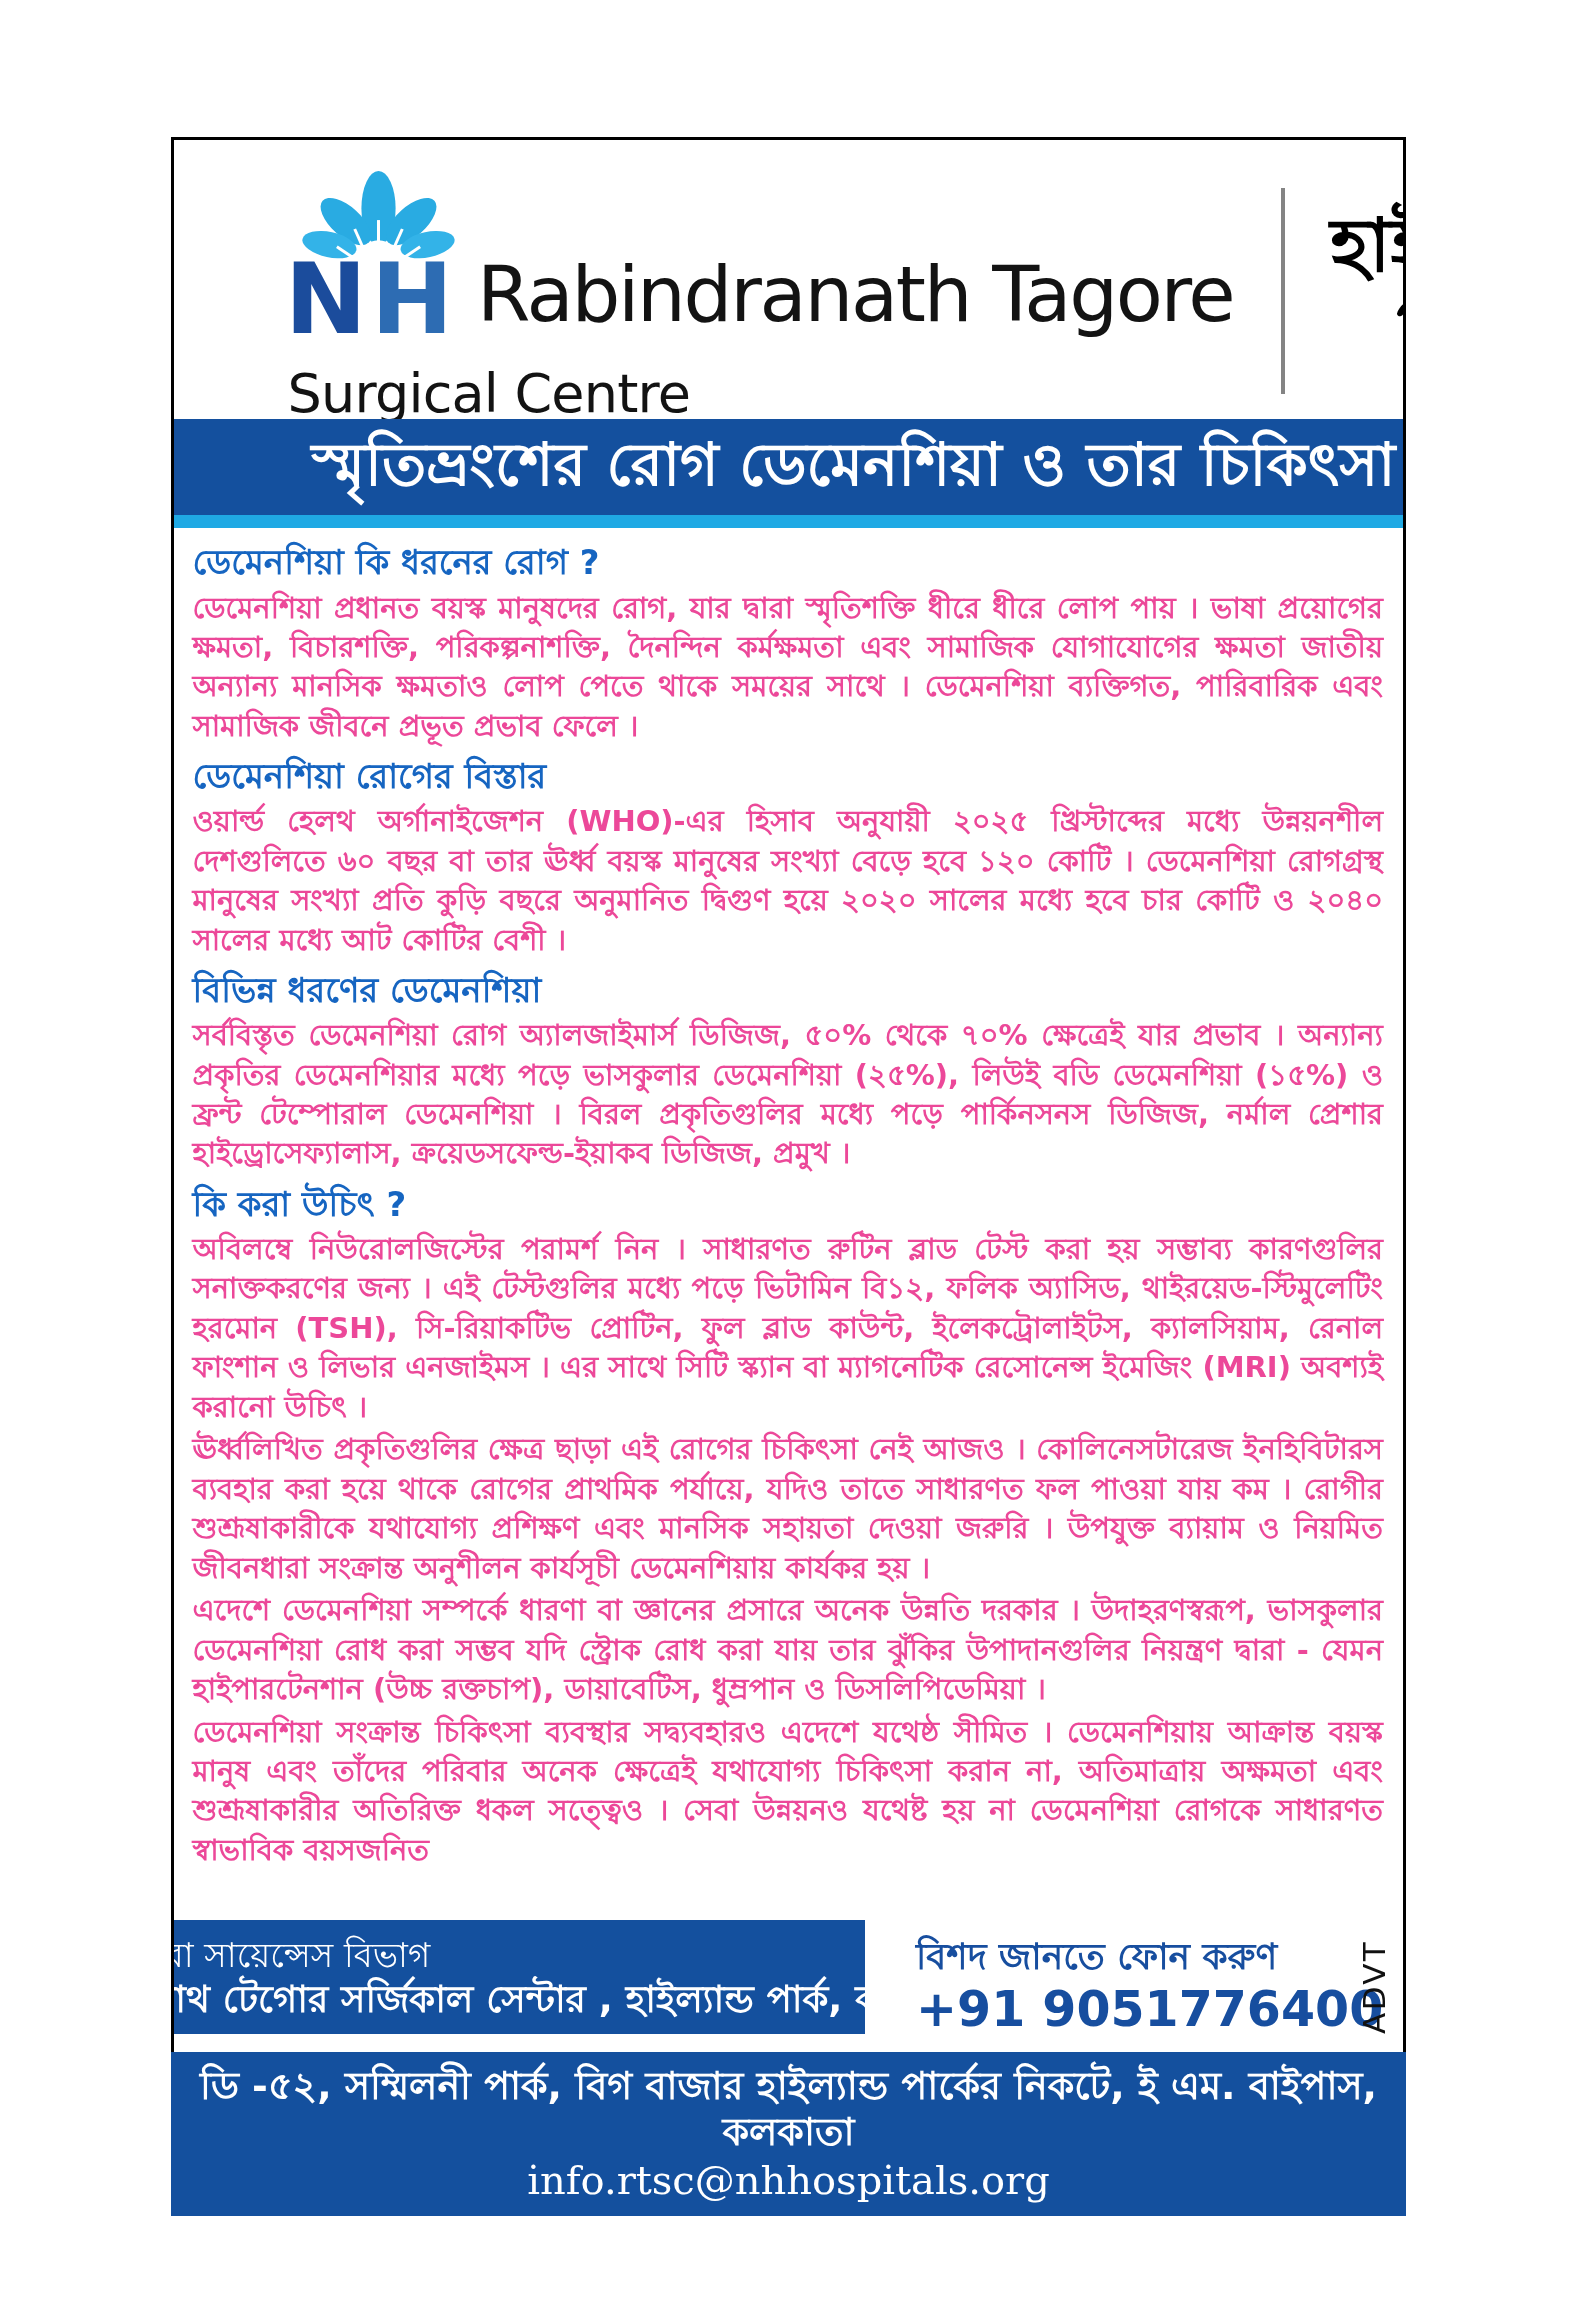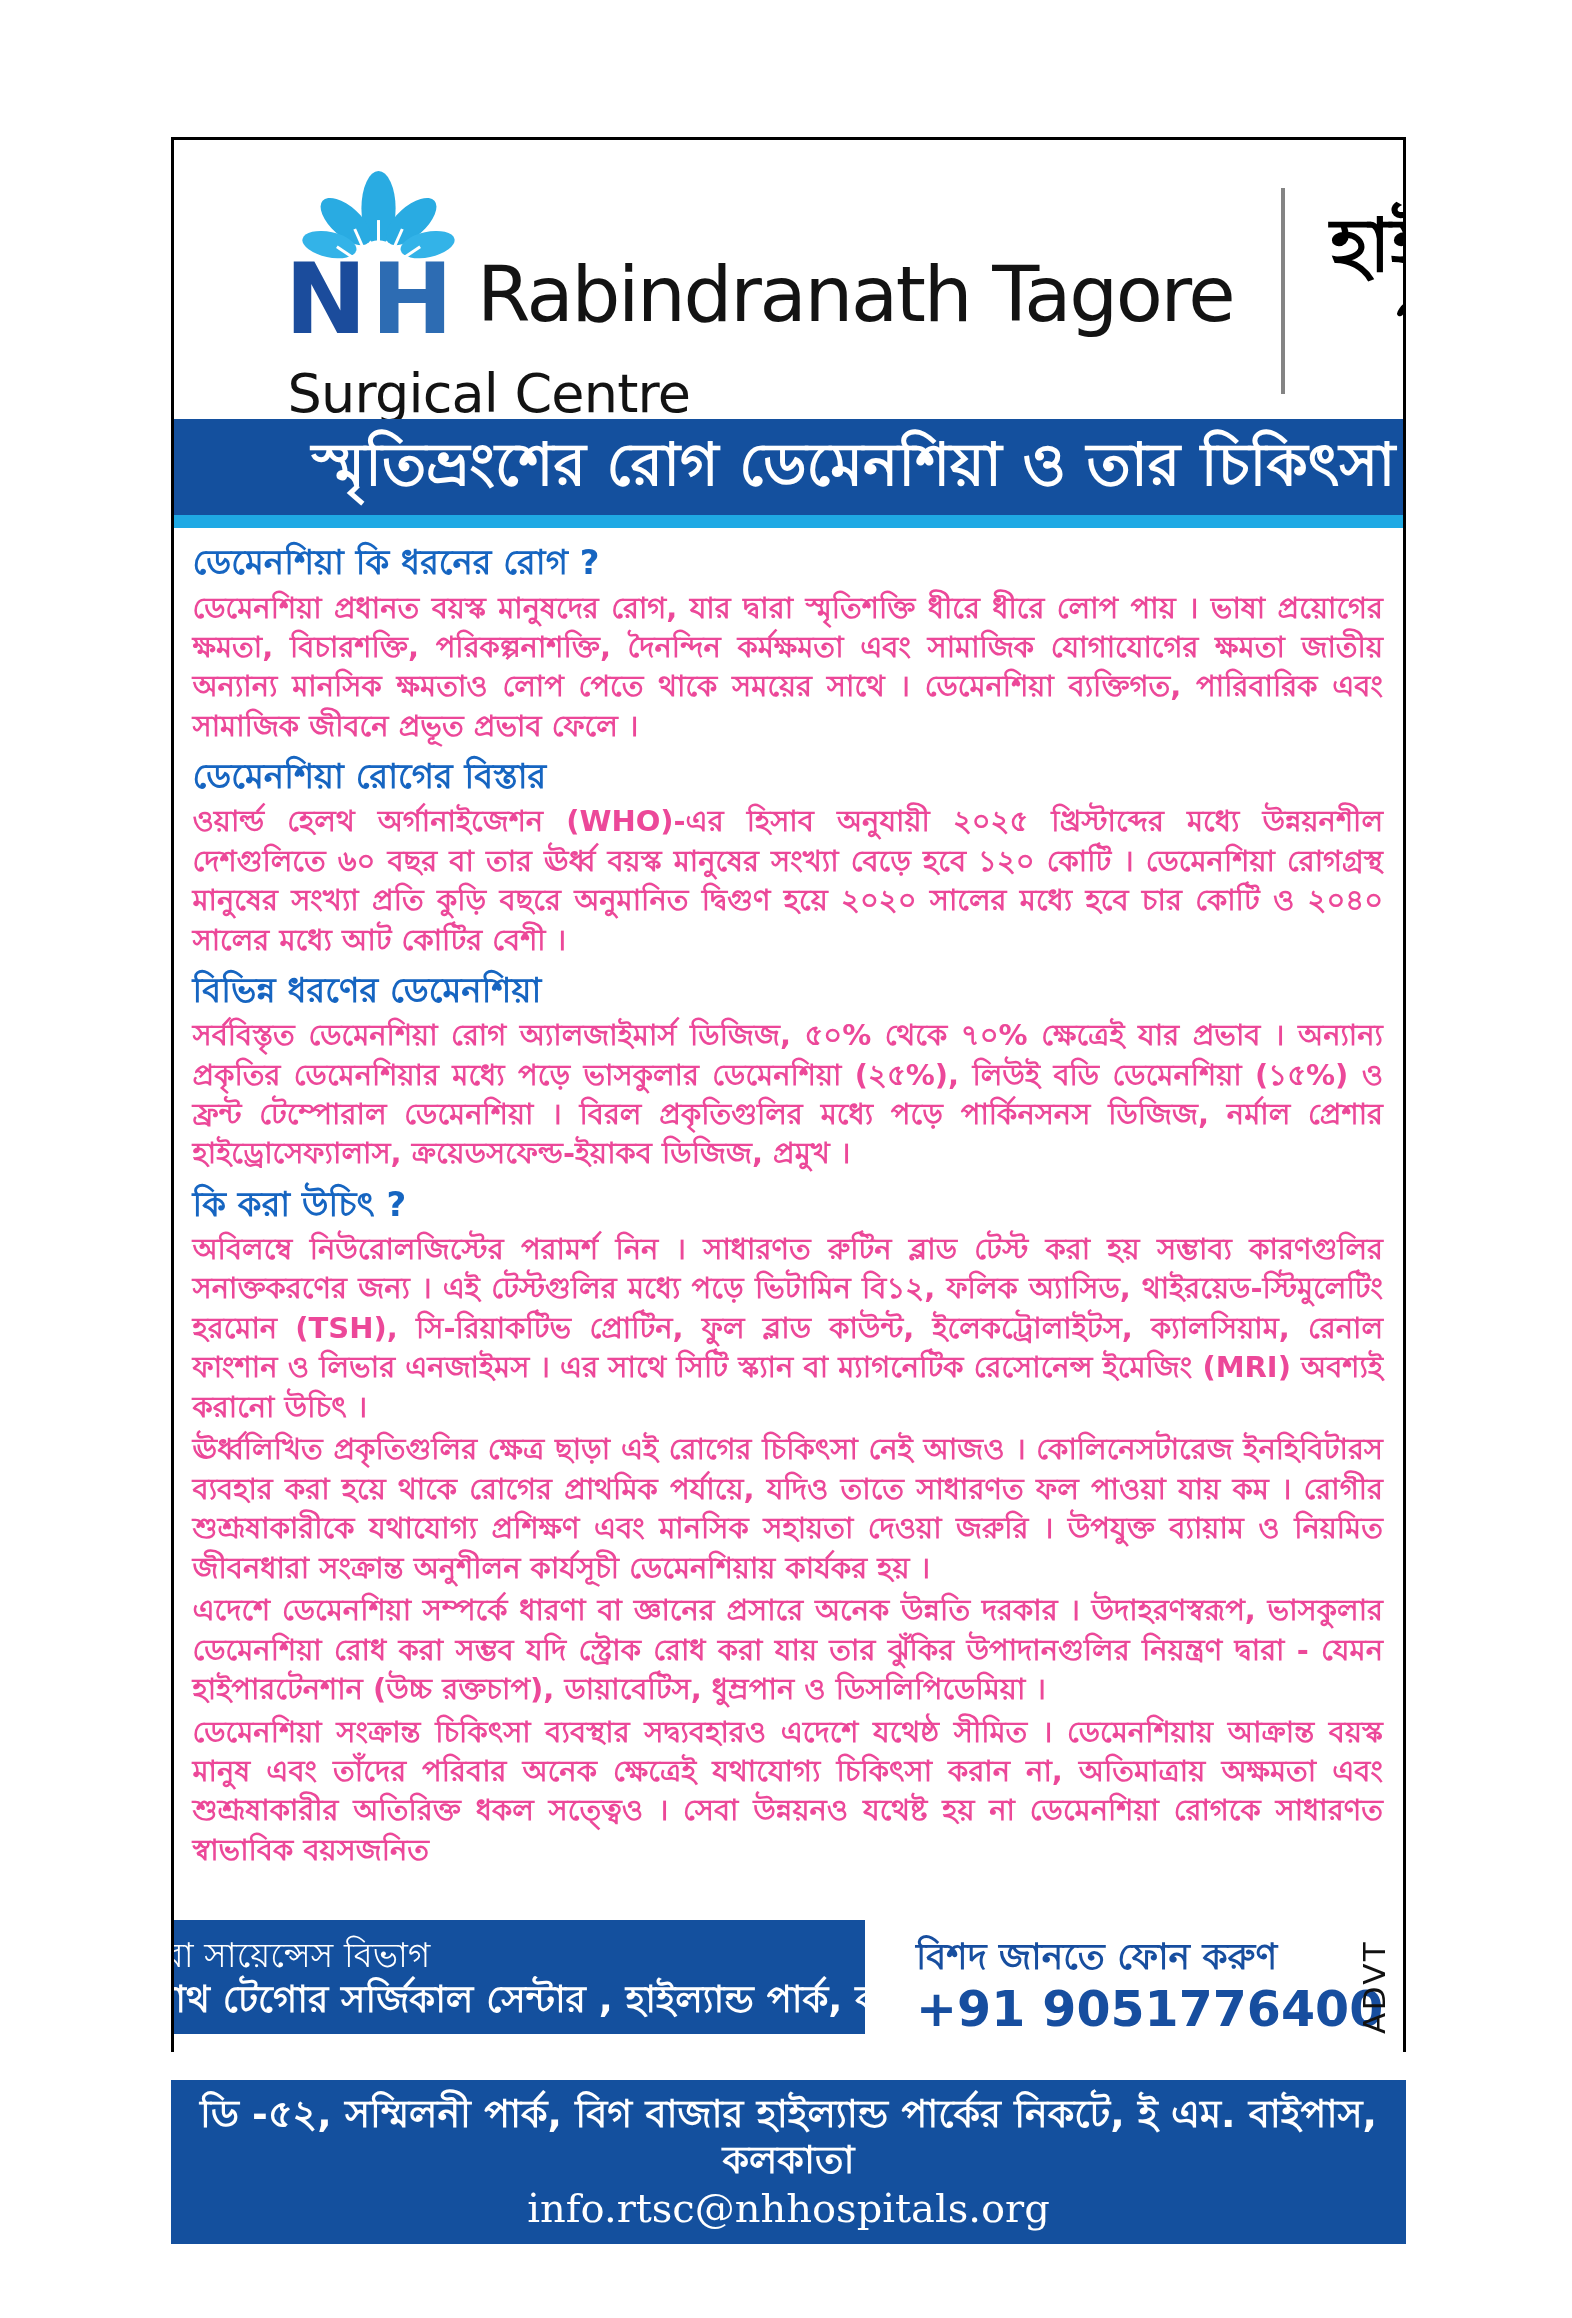--- a/index.html
+++ b/index.html
@@ -52,21 +52,21 @@
   .dept-line2{color:#fff;font-size:37px;font-weight:bold;line-height:1.25;white-space:nowrap;}
   .dept-cyan{height:18.5px;background:var(--cyan);}
   .contact{display:flex;flex-direction:column;padding:15.4px 0 0 51px;}
   .contact-label{color:var(--contact-blue);font-size:36px;font-weight:bold;line-height:1.2;}
   .contact-phone{color:var(--contact-blue);font-size:49px;font-weight:bold;line-height:1.25;}
   .advt{position:absolute;right:10.8px;top:20px;
     writing-mode:vertical-rl;transform:rotate(180deg);
     font-size:31px;color:#111;letter-spacing:2.3px;font-weight:500;}
   
   .address-bar{width:100%;background:var(--primary-blue);text-align:center;
-    padding:12.3px 0 10.8px;margin-top:28px;}
+    padding:12.3px 0 10.8px;}
   .address-line{color:#fff;font-size:38px;font-weight:bold;line-height:1.2;}
   .address-email{color:#fff;font-size:40px;font-family:"DejaVu Serif","Liberation Serif",serif;
     line-height:1.25;}
 </style>
 </head>
 <body>
 
 <div class="page">
   <div class="column">
 

